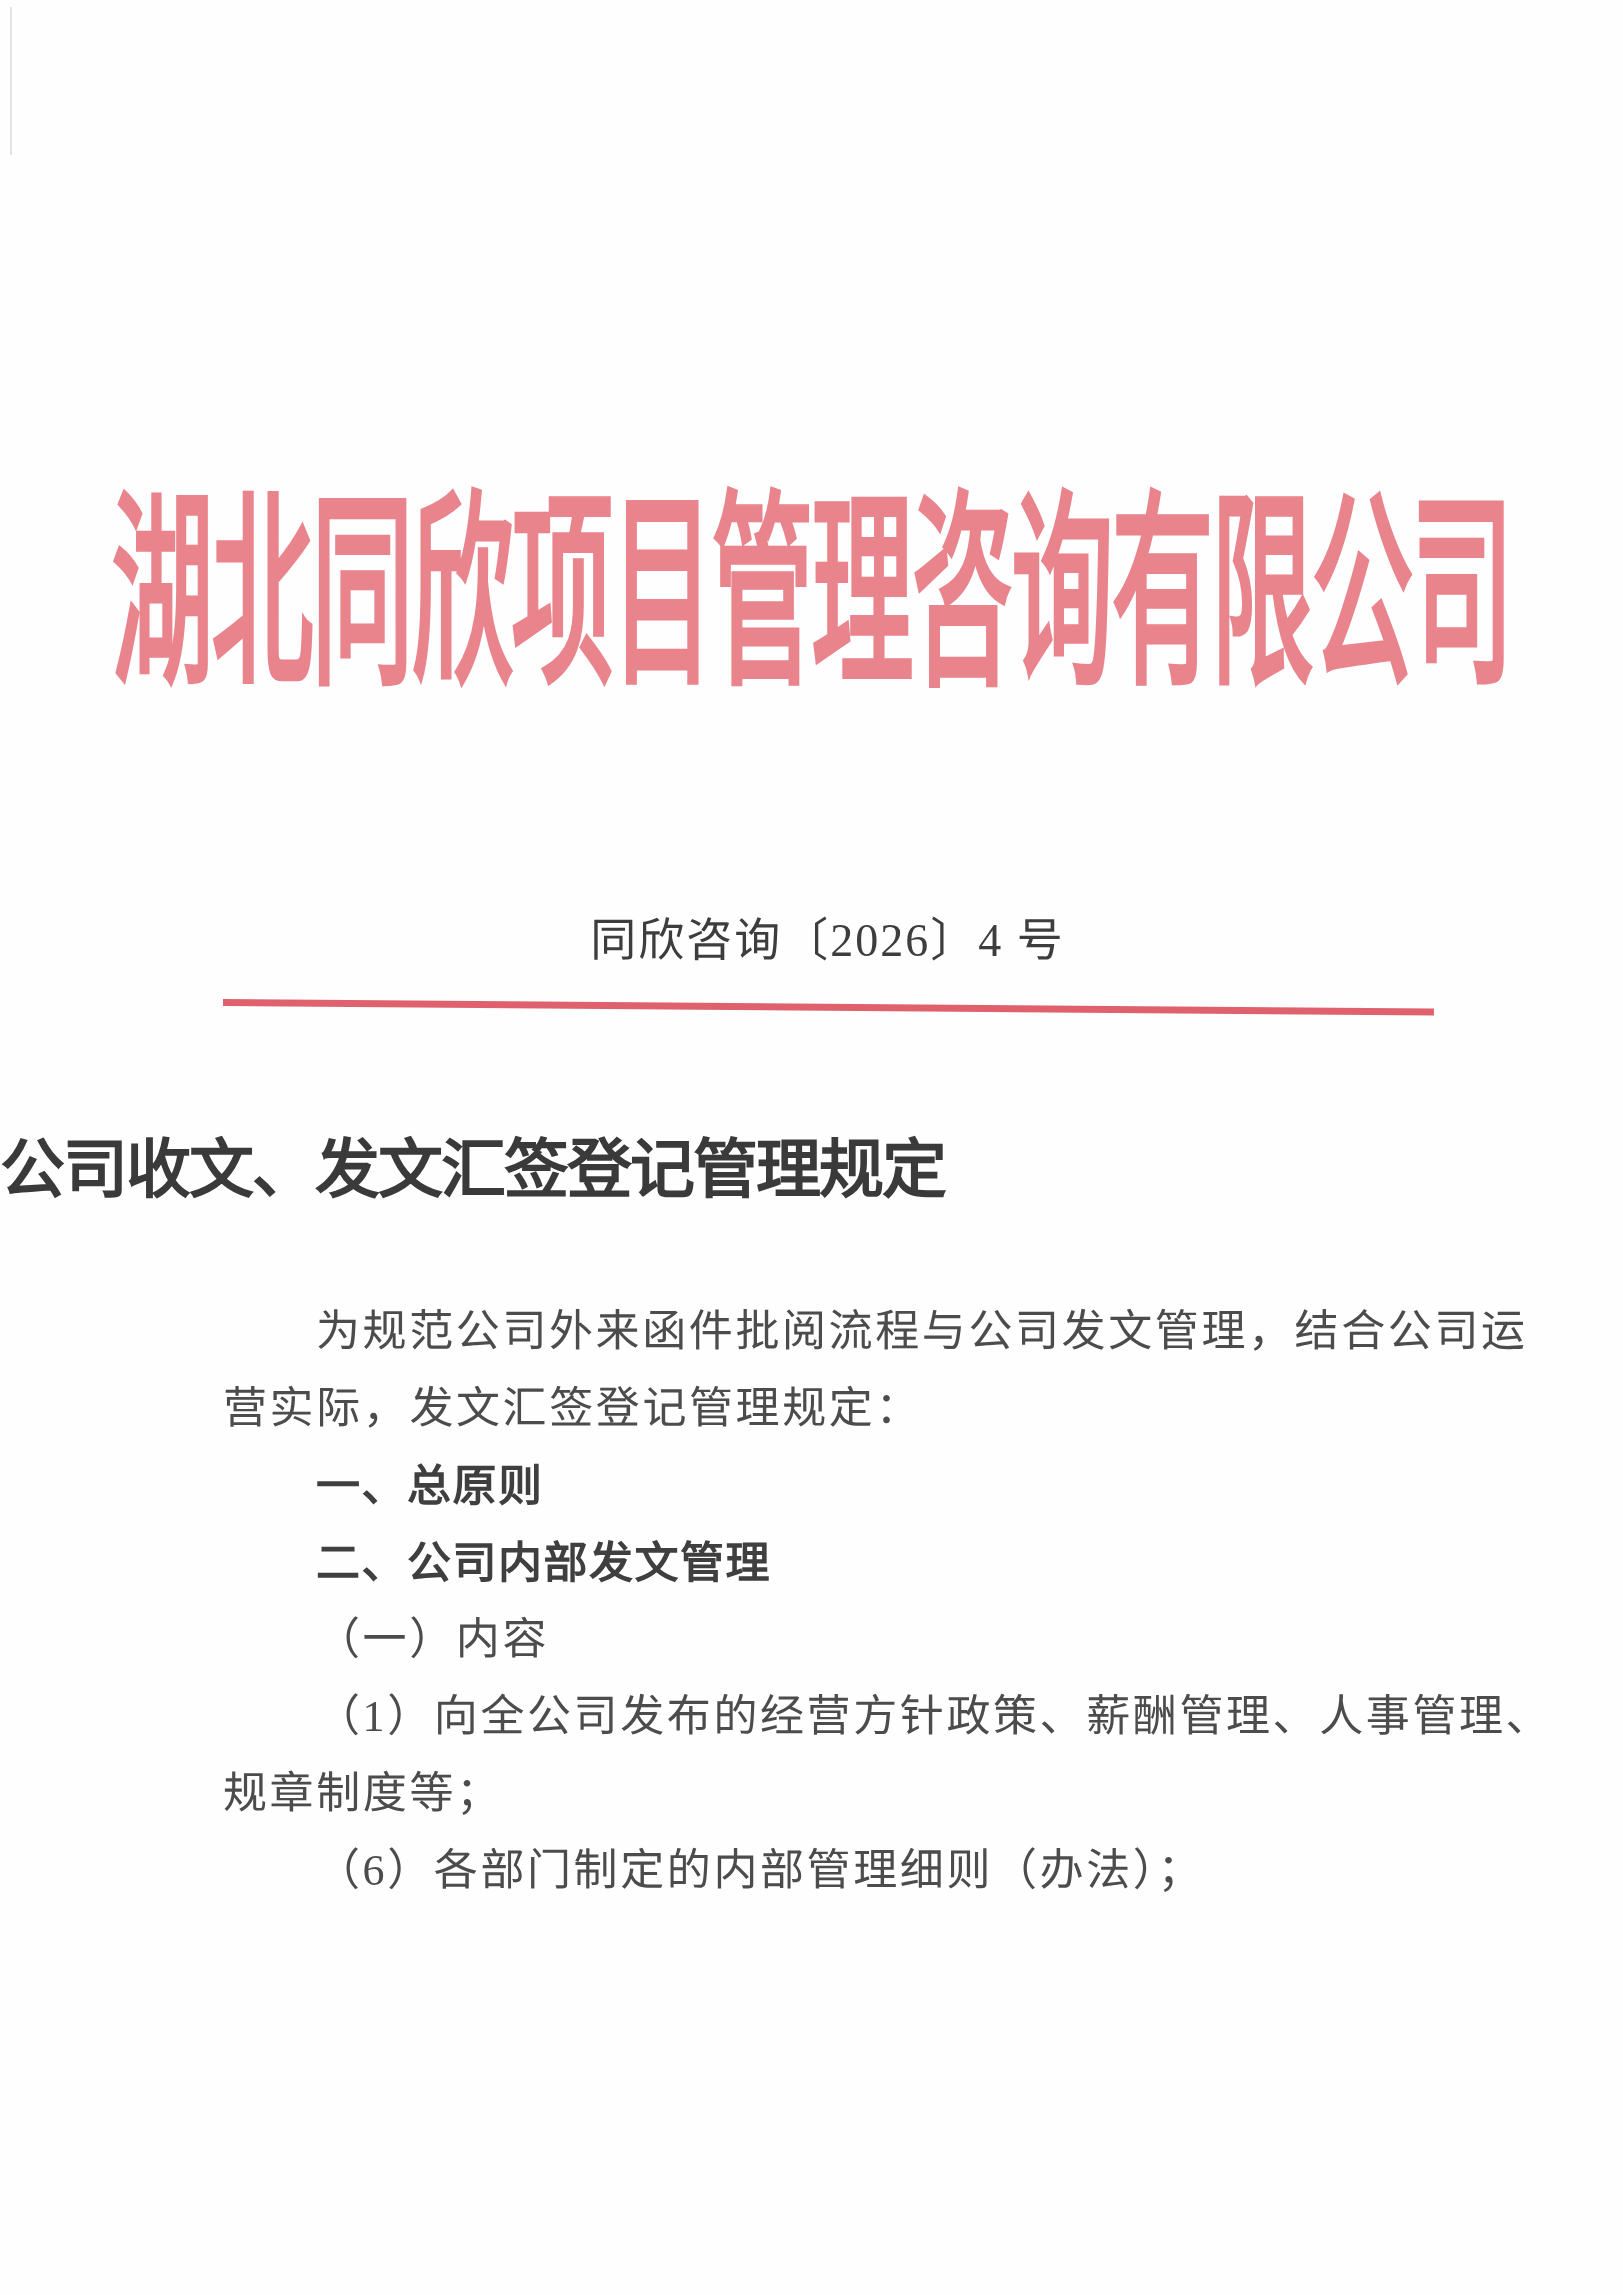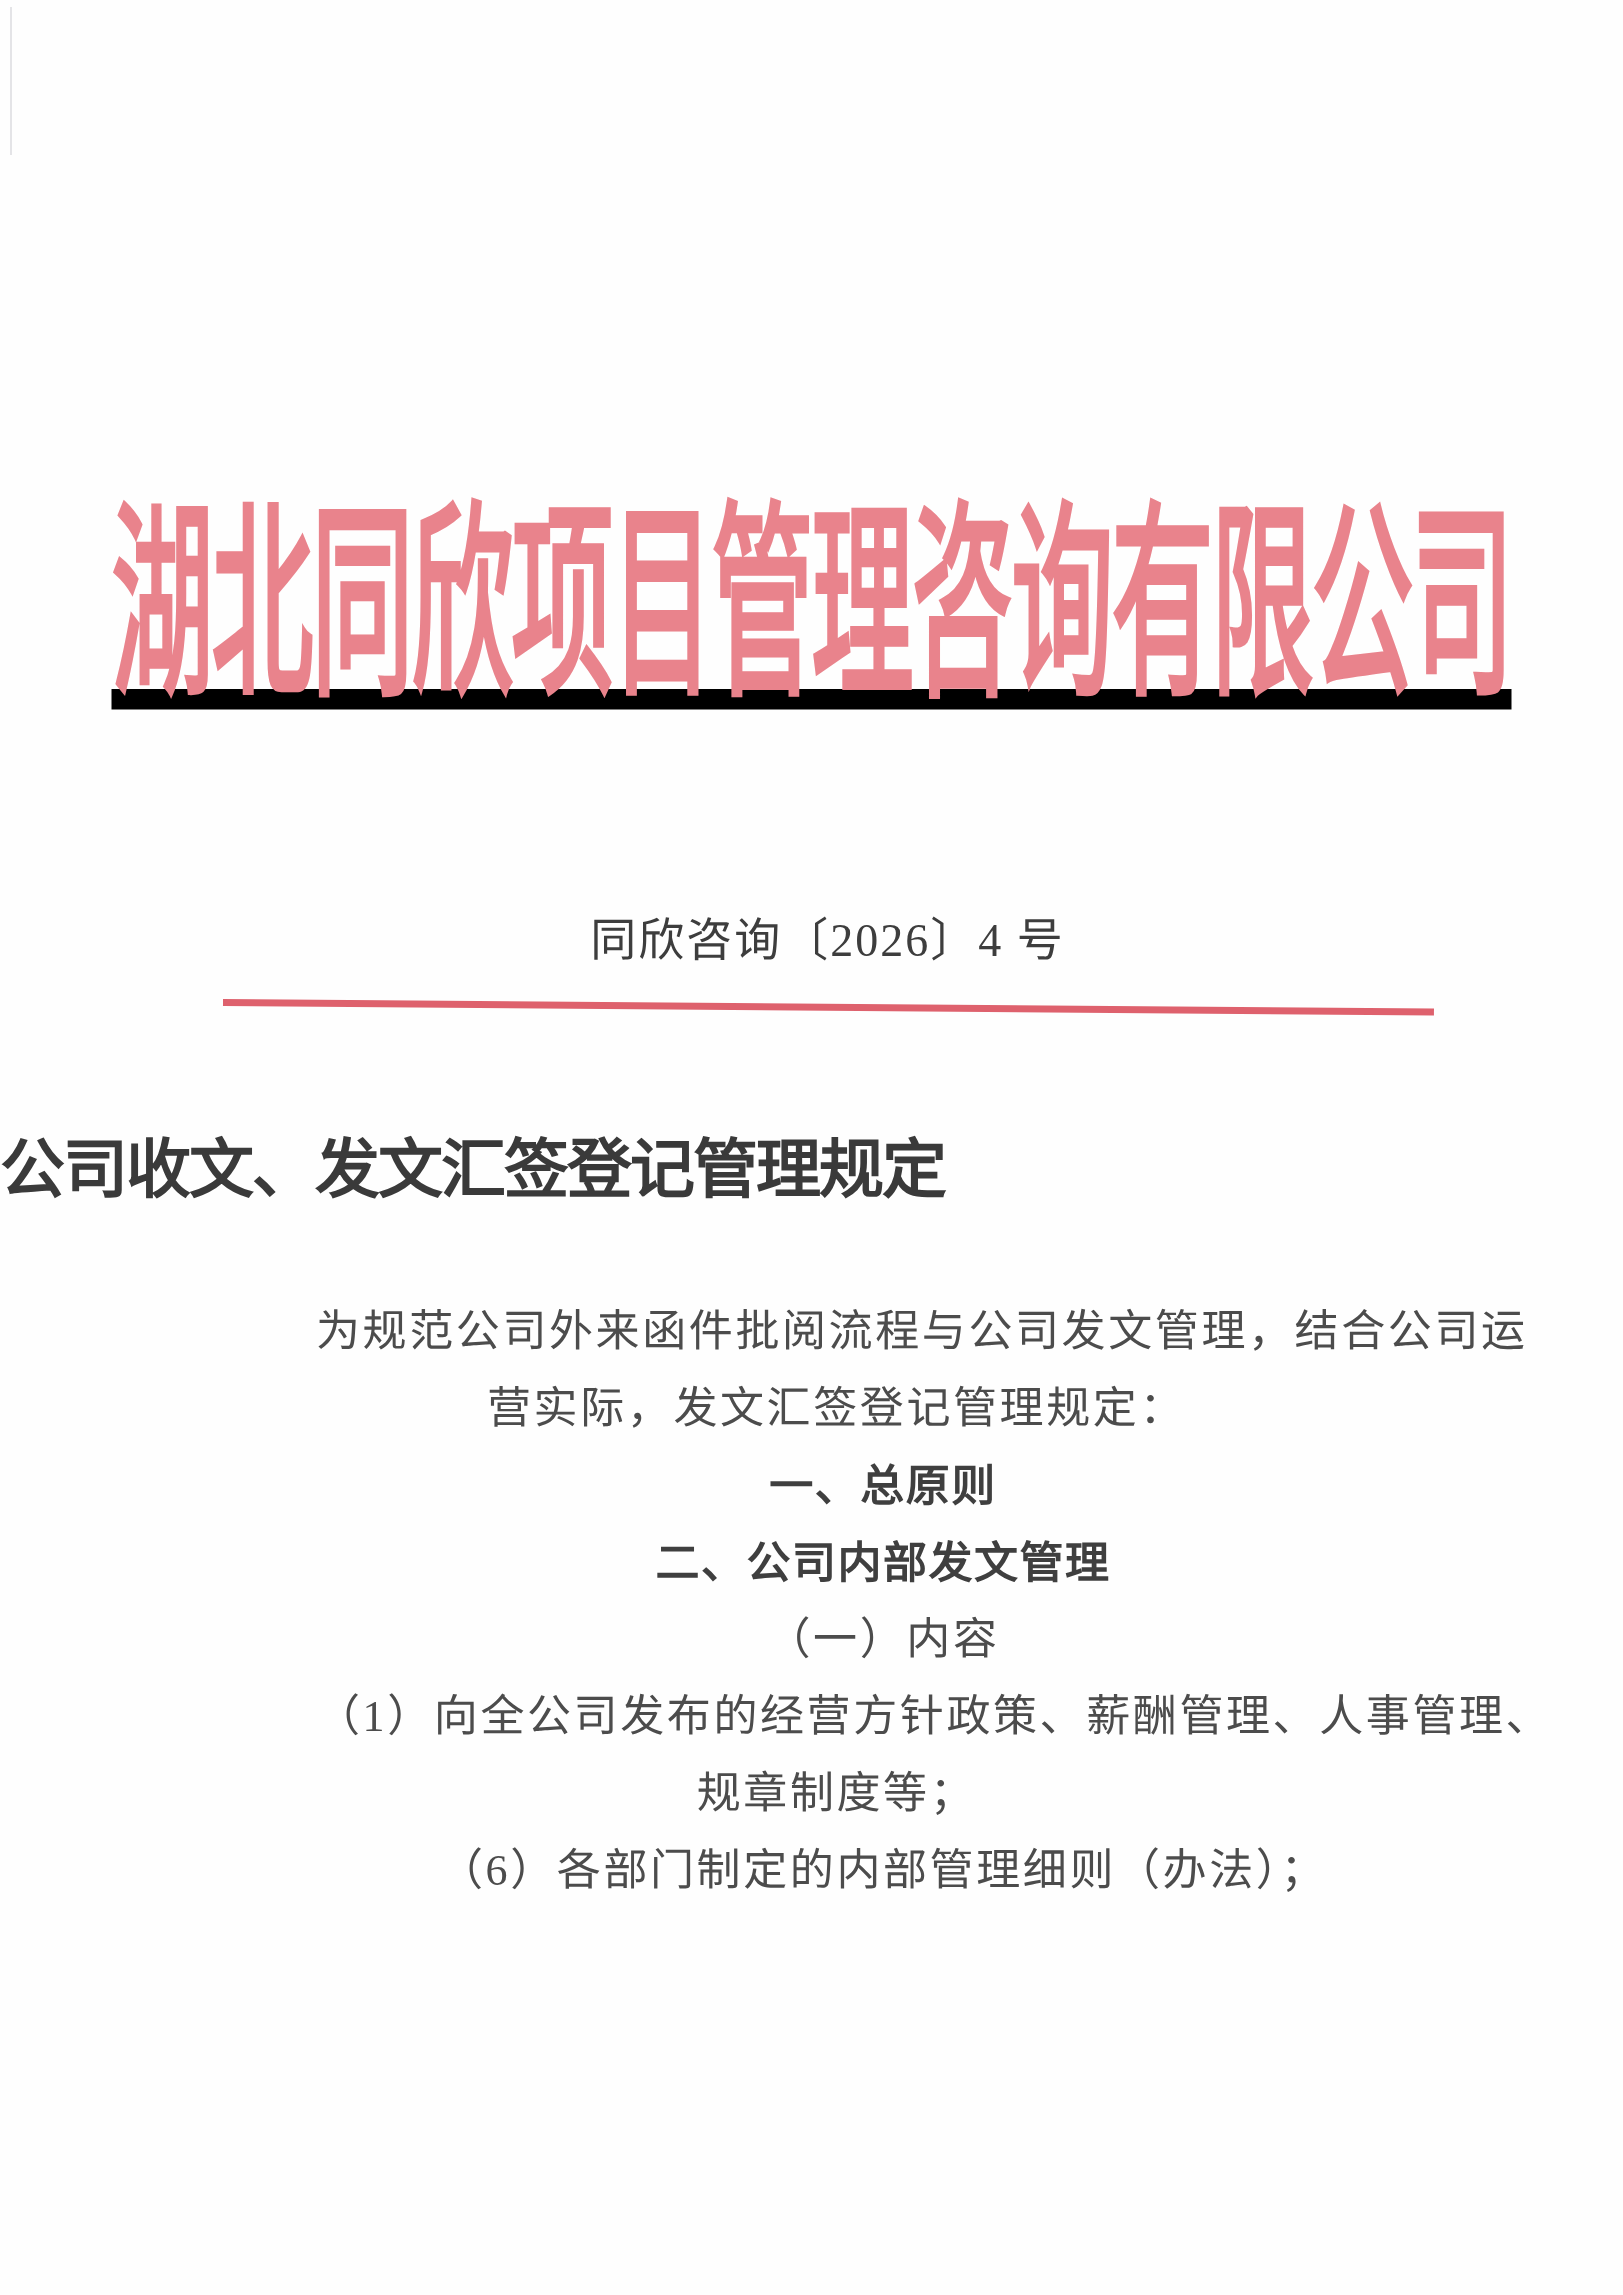--- a/index.html
+++ b/index.html
@@ -21,28 +21,27 @@
     position: absolute;
     left: 10.2px;
     top: 7.2px;
     width: 1.5px;
     height: 148px;
     background: #e4e4e7;
   }
   
   .letterhead {
     position: absolute;
-    top: 499px;
+    top: 545px;
     left: 0;
     width: 100%;
     height: 215px;
     display: flex;
-    align-items: center;
+    align-items: flex-start;
     justify-content: center;
-    text-decoration: underline;
   }
   .letterhead .letterhead-text {
     font-family: "Liberation Serif", serif;
     font-weight: 700;
     font-size: 102px;
     letter-spacing: -2px;
     color: var(--letterhead-red, #e9838c);
     transform: scaleY(2.05);
     white-space: nowrap;
     line-height: 1;
@@ -96,21 +95,20 @@
     top: 1293px;
     width: 1227px;
     font-size: 44px;
     line-height: 77px;
     letter-spacing: 2.6px;
     color: var(--body-gray, #4c4c4c);
   }
   .doc-body .line {
     height: 77px;
     white-space: nowrap;
-    text-align: center;
   }
   .doc-body .line.indent {
     padding-left: 93px;
   }
   .doc-body .line.heading {
     font-family: "Liberation Sans", sans-serif;
     font-weight: 700;
     color: #3f3f3f;
     letter-spacing: 1.5px;
   }

